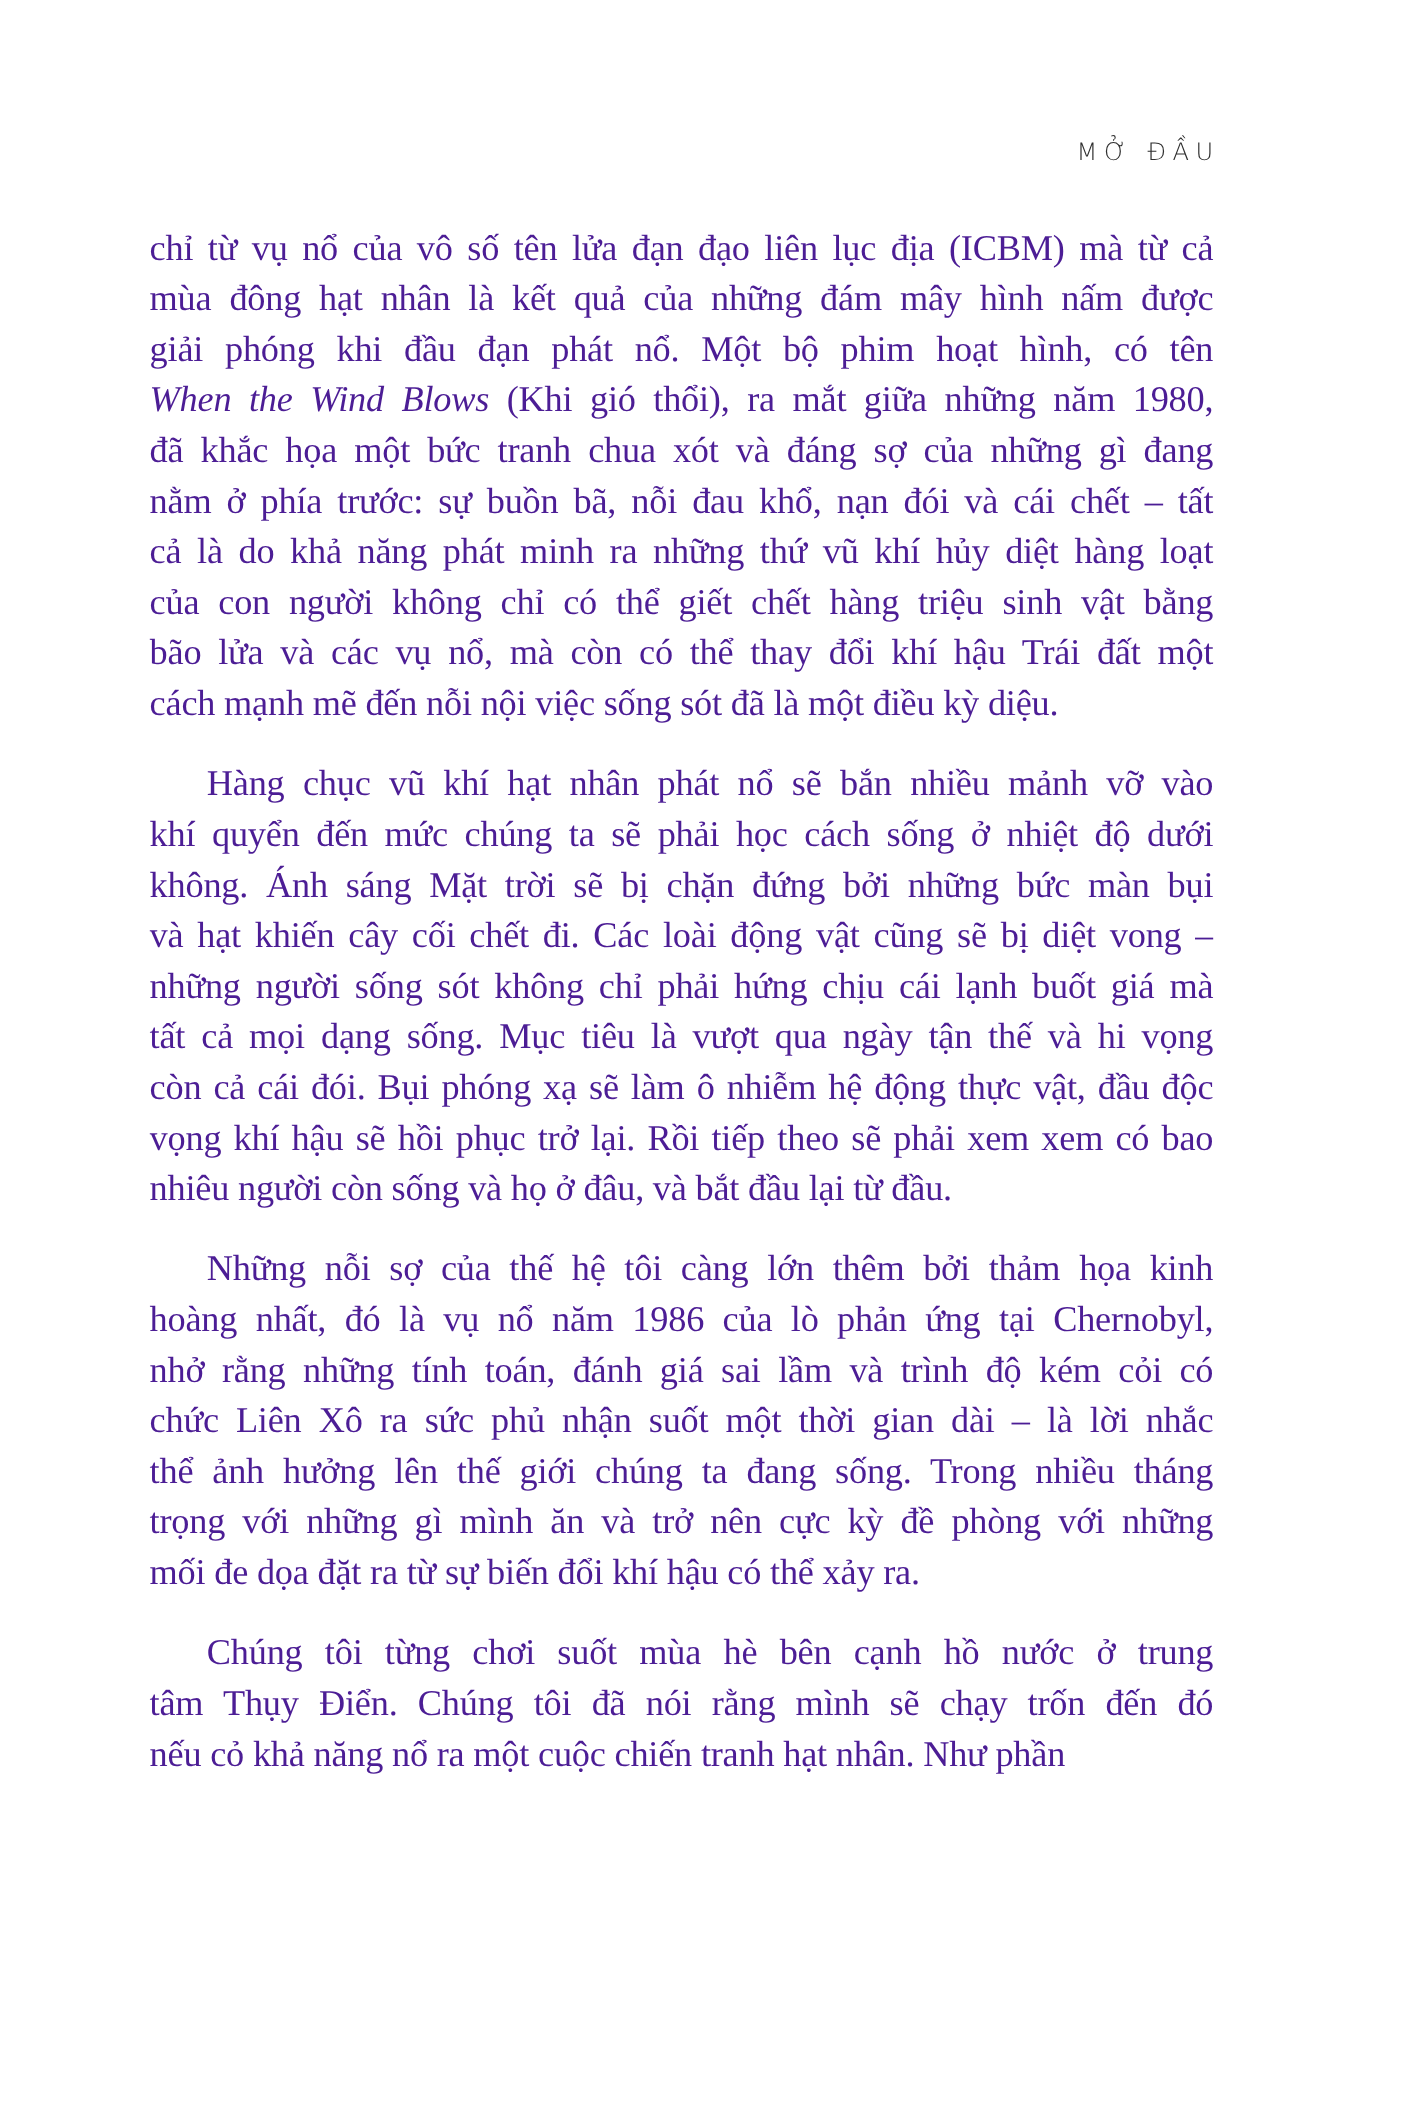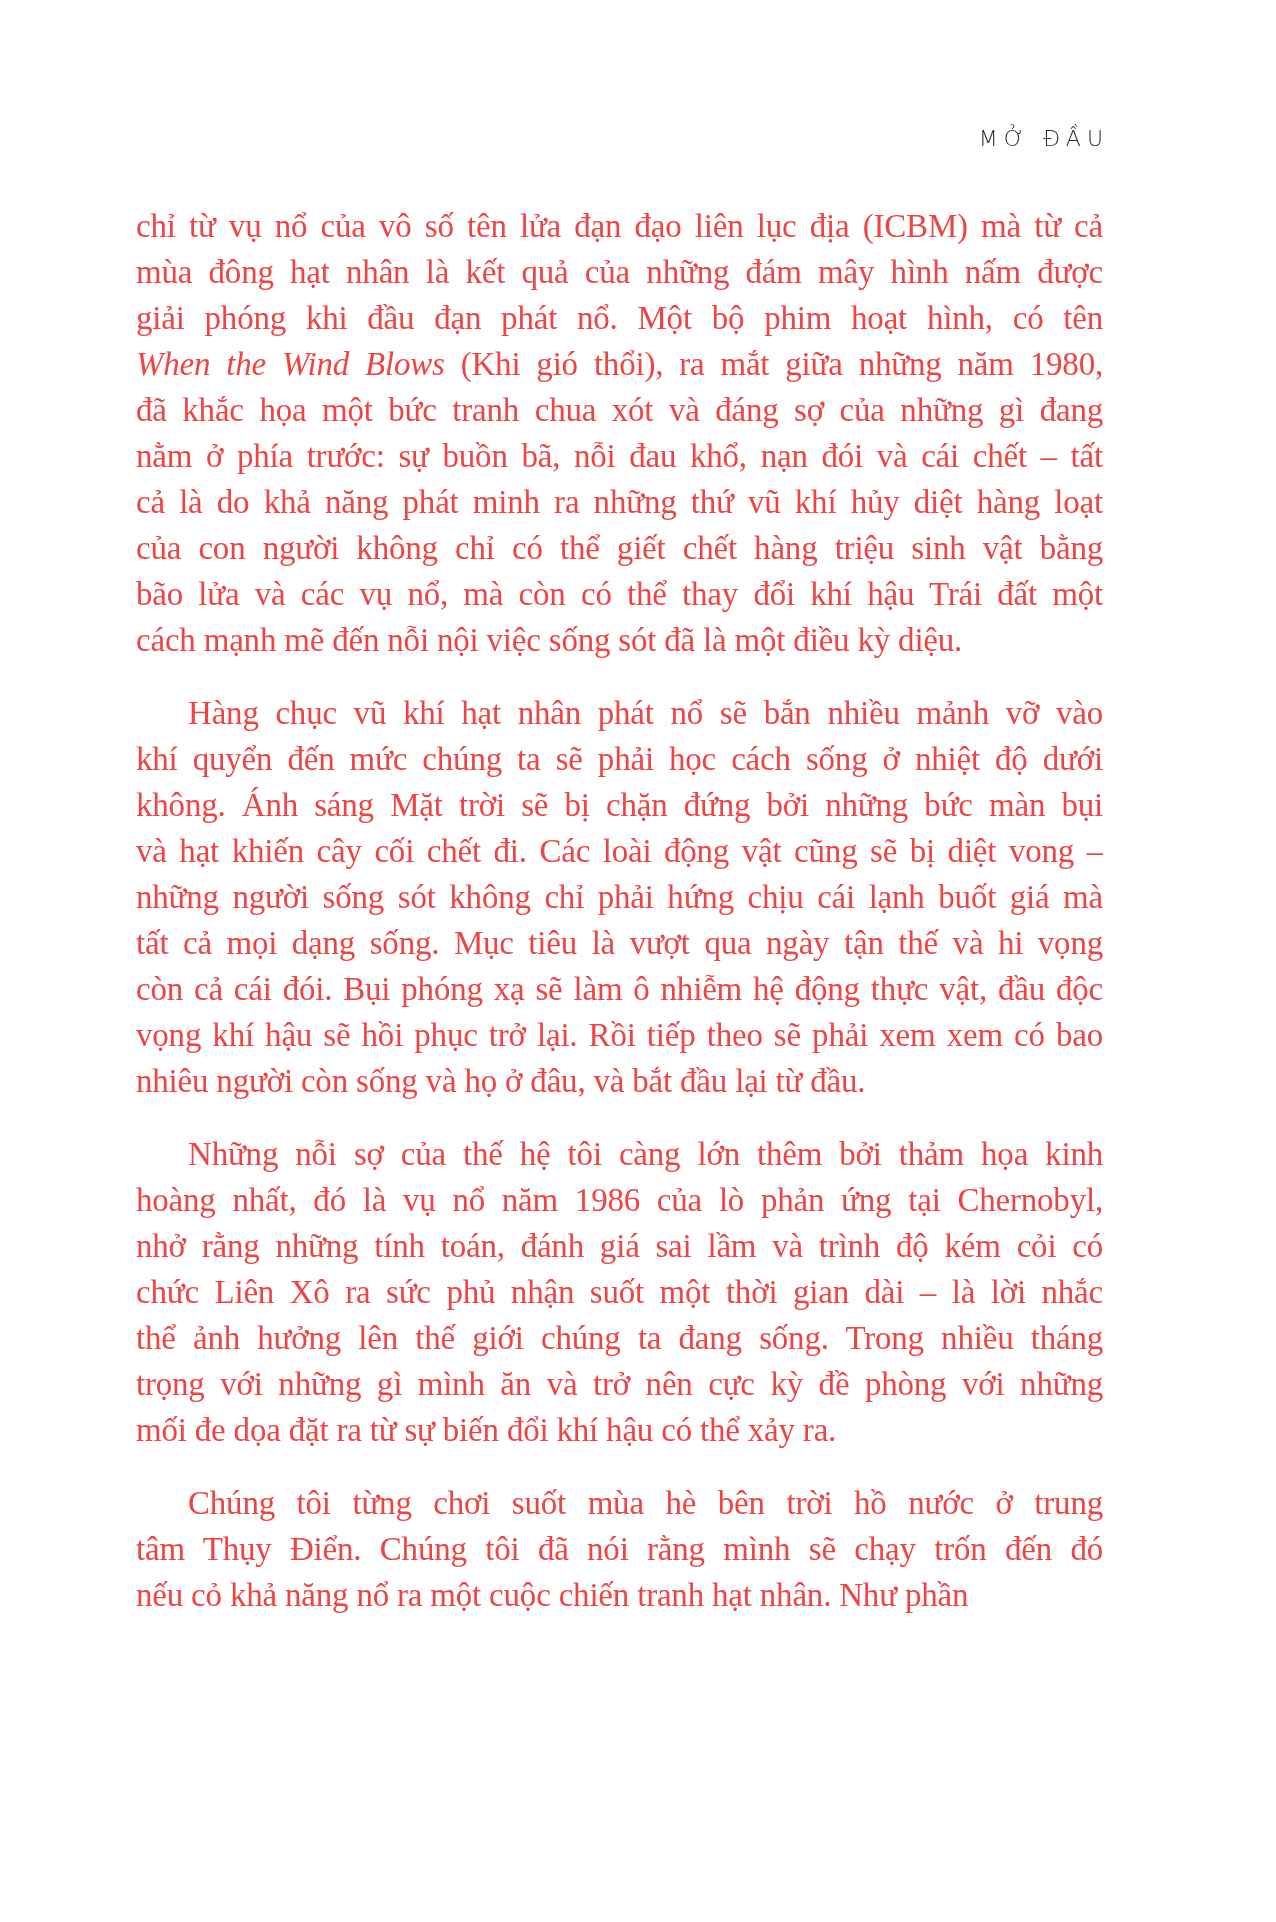--- a/index.html
+++ b/index.html
@@ -25,21 +25,21 @@
     white-space: nowrap;
   }
   .textblock {
     position: absolute;
     top: 203px;
     left: 136px;
     width: 967px;
     font-size: 33px;
     line-height: 46px;
     letter-spacing: -0.2px;
-    color: #ef4444;
+    color: #4c1d95;
   }
   .para { margin: 0; }
   .para + .para { margin-top: 27px; }
   .line {
     display: block;
     height: 46px;
     overflow: hidden;
     text-align: justify;
     text-align-last: justify;
   }
@@ -96,21 +96,21 @@
       <span class="line first">Những nỗi sợ của thế hệ tôi càng lớn thêm bởi thảm họa kinh</span>
       <span class="line">hoàng nhất, đó là vụ nổ năm 1986 của lò phản ứng tại Chernobyl,</span>
       <span class="line">nhở rằng những tính toán, đánh giá sai lầm và trình độ kém cỏi có</span>
       <span class="line">chức Liên Xô ra sức phủ nhận suốt một thời gian dài – là lời nhắc</span>
       <span class="line">thể ảnh hưởng lên thế giới chúng ta đang sống. Trong nhiều tháng</span>
       <span class="line">trọng với những gì mình ăn và trở nên cực kỳ đề phòng với những</span>
       <span class="line end">mối đe dọa đặt ra từ sự biến đổi khí hậu có thể xảy ra.</span>
     </p>
 
     <p class="para">
-      <span class="line first">Chúng tôi từng chơi suốt mùa hè bên trời hồ nước ở trung</span>
+      <span class="line first">Chúng tôi từng chơi suốt mùa hè bên cạnh hồ nước ở trung</span>
       <span class="line">tâm Thụy Điển. Chúng tôi đã nói rằng mình sẽ chạy trốn đến đó</span>
       <span class="line end">nếu cỏ khả năng nổ ra một cuộc chiến tranh hạt nhân. Như phần</span>
     </p>
 
   </div>
 
   <div class="page-number">– 3</div>
 
 </div>
 

